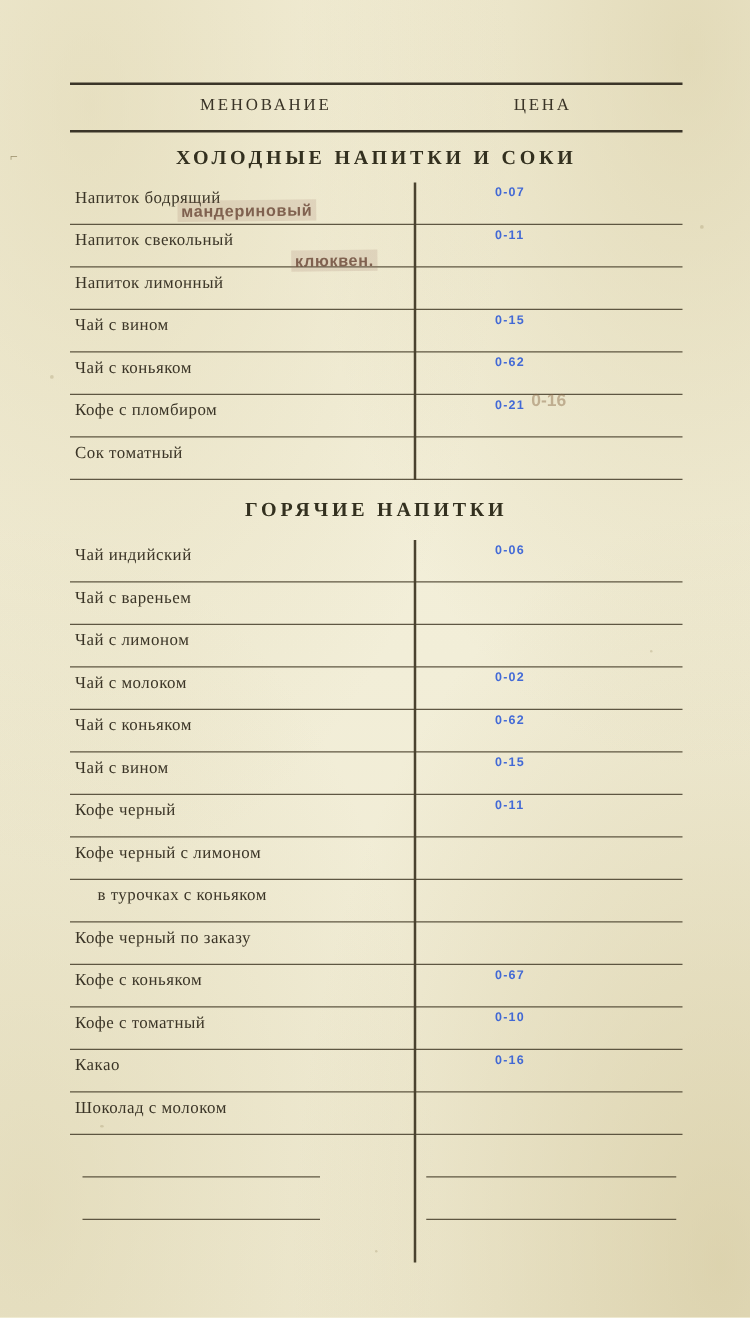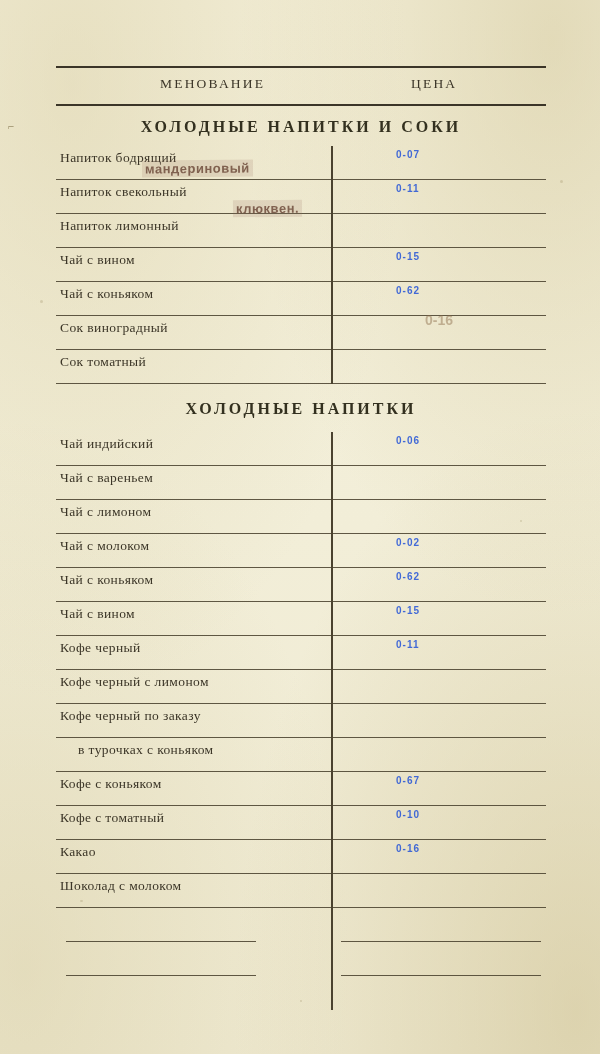--- a/index.html
+++ b/index.html
@@ -184,33 +184,33 @@
         <div class="label">Чай с вином</div>
         <div class="price">0-15</div>
         <div class="underline"></div>
       </div>
       <div class="row">
         <div class="label">Чай с коньяком</div>
         <div class="price">0-62</div>
         <div class="underline"></div>
       </div>
       <div class="row">
-        <div class="label">Сок виноградный</div>
-        <div class="price"></div>
+        <div class="label">Кофе с пломбиром</div>
+        <div class="price">0-21</div>
         <div class="underline"></div>
       </div>
       <div class="row">
         <div class="label">Сок томатный</div>
         <div class="price"></div>
         <div class="underline"></div>
       </div>
     </div>
 
     <div style="height:16px"></div>
-    <div class="section-title">ХОЛОДНЫЕ   НАПИТКИ</div>
+    <div class="section-title">ГОРЯЧИЕ   НАПИТКИ</div>
     <div style="height:14px"></div>
 
     <div style="position:relative">
       <div class="vline" style="top:0; bottom:0;"></div>
 
       <div class="row">
         <div class="label">Чай индийский</div>
         <div class="price">0-06</div>
         <div class="underline"></div>
       </div>
@@ -243,26 +243,26 @@
         <div class="label">Кофе черный</div>
         <div class="price">0-11</div>
         <div class="underline"></div>
       </div>
       <div class="row">
         <div class="label">Кофе черный с лимоном</div>
         <div class="price"></div>
         <div class="underline"></div>
       </div>
       <div class="row">
+        <div class="label indent">в турочках с коньяком</div>
+        <div class="price"></div>
+        <div class="underline"></div>
+      </div>
+      <div class="row">
         <div class="label">Кофе черный по заказу</div>
-        <div class="price"></div>
-        <div class="underline"></div>
-      </div>
-      <div class="row">
-        <div class="label indent">в турочках с коньяком</div>
         <div class="price"></div>
         <div class="underline"></div>
       </div>
       <div class="row">
         <div class="label">Кофе с коньяком</div>
         <div class="price">0-67</div>
         <div class="underline"></div>
       </div>
       <div class="row">
         <div class="label">Кофе с томатный</div>

